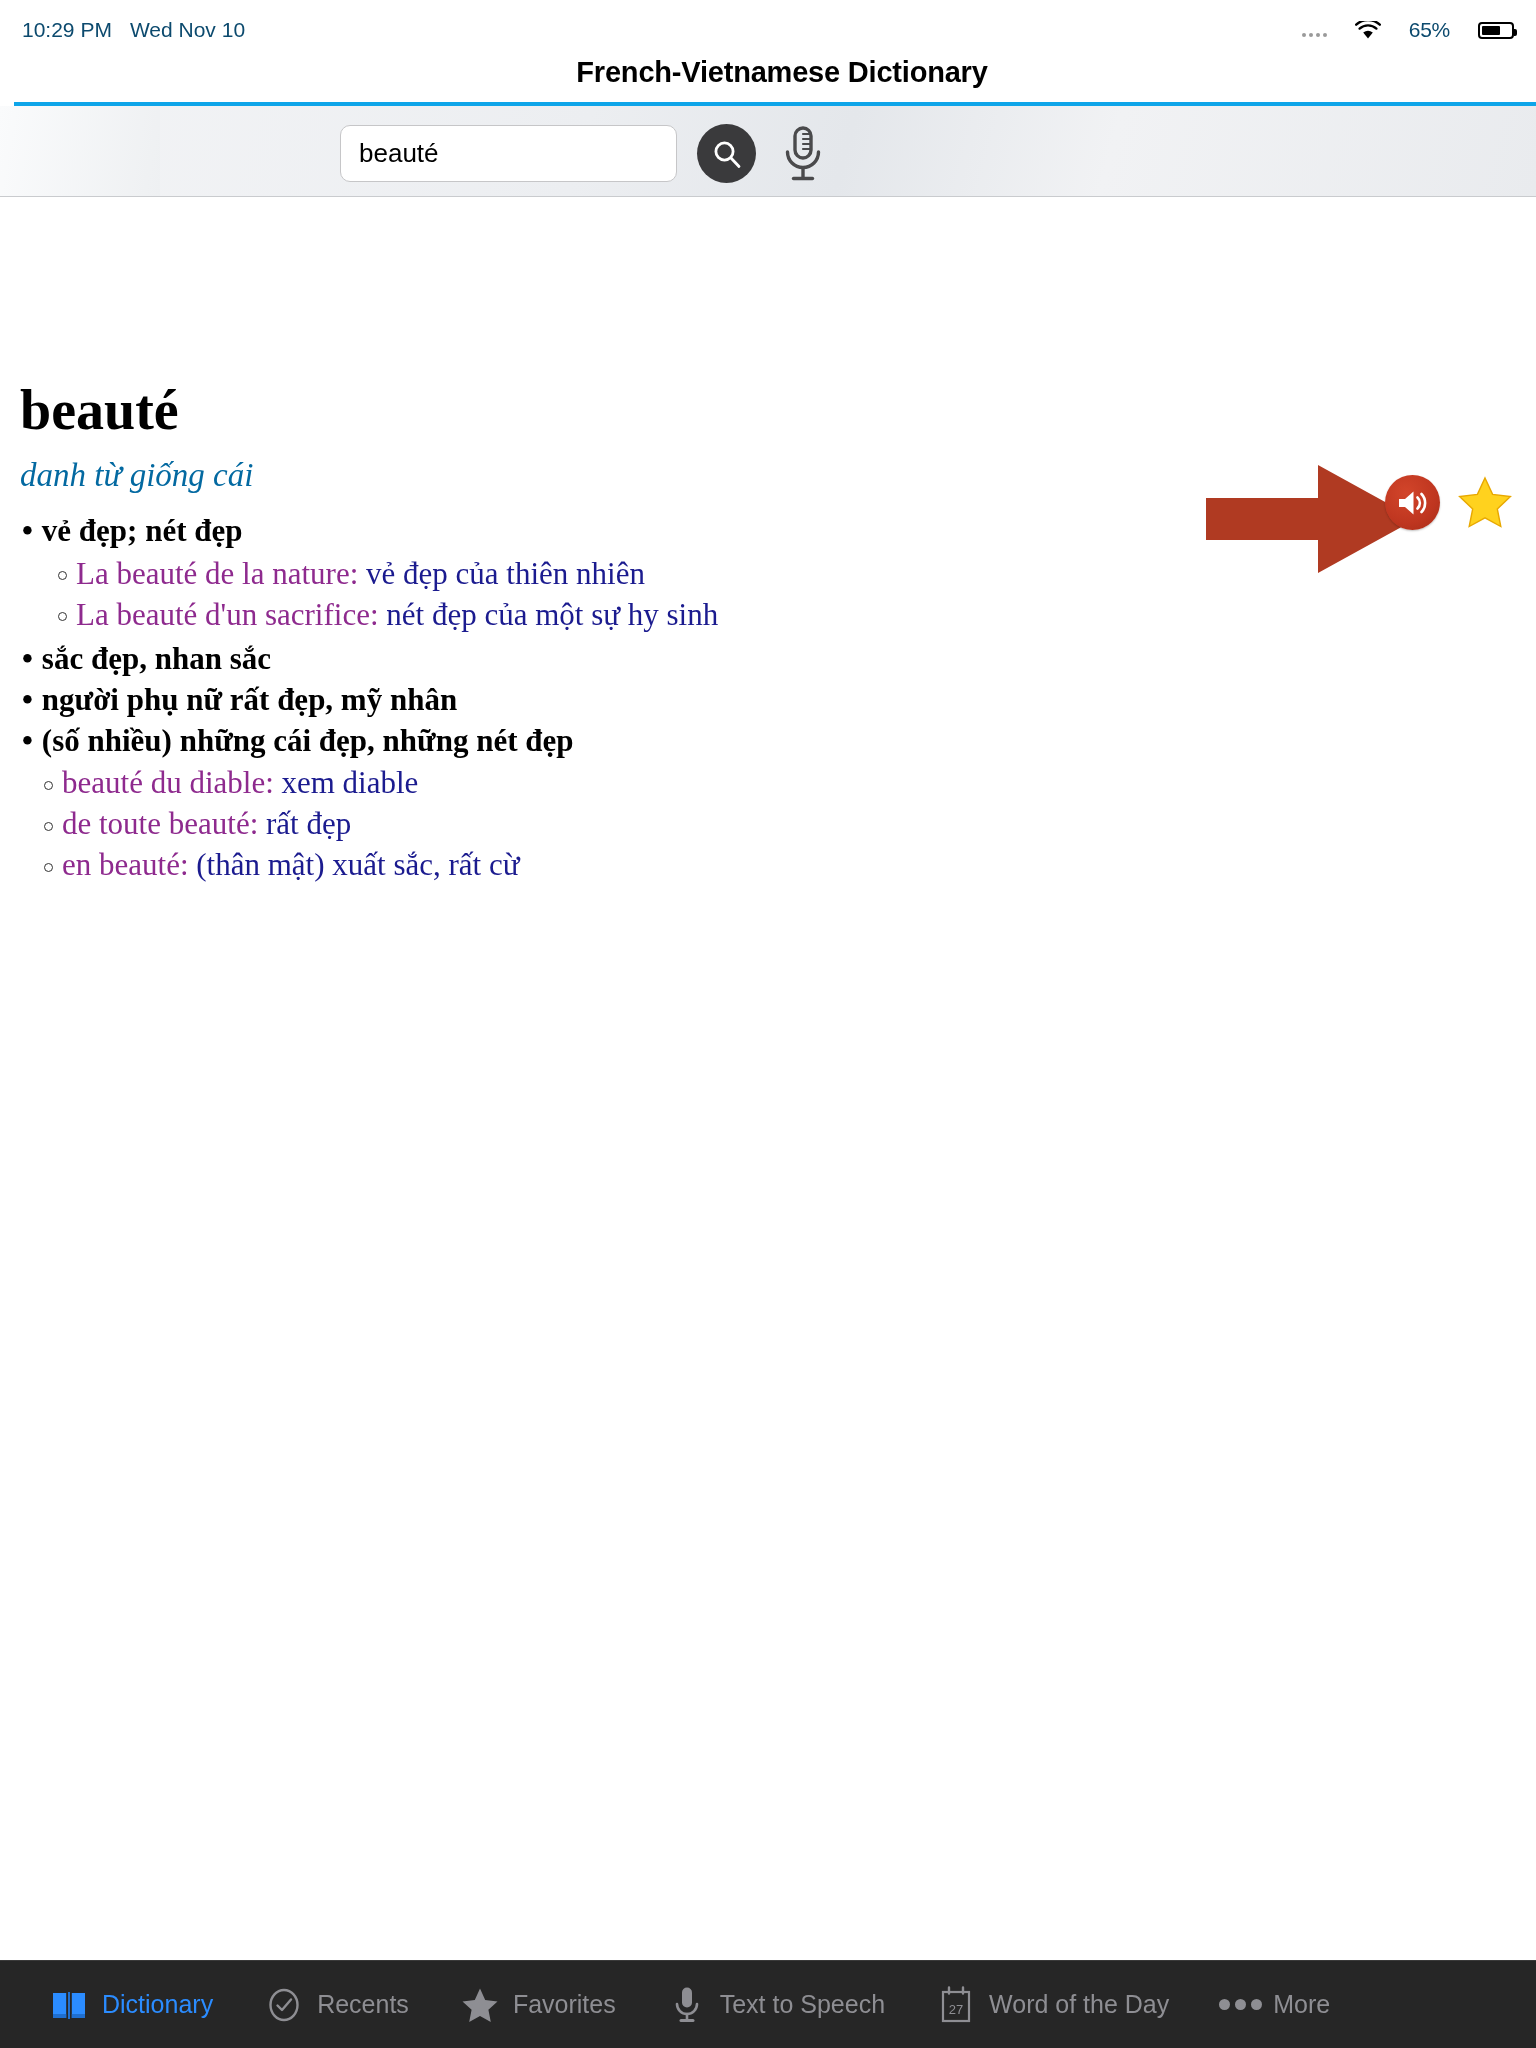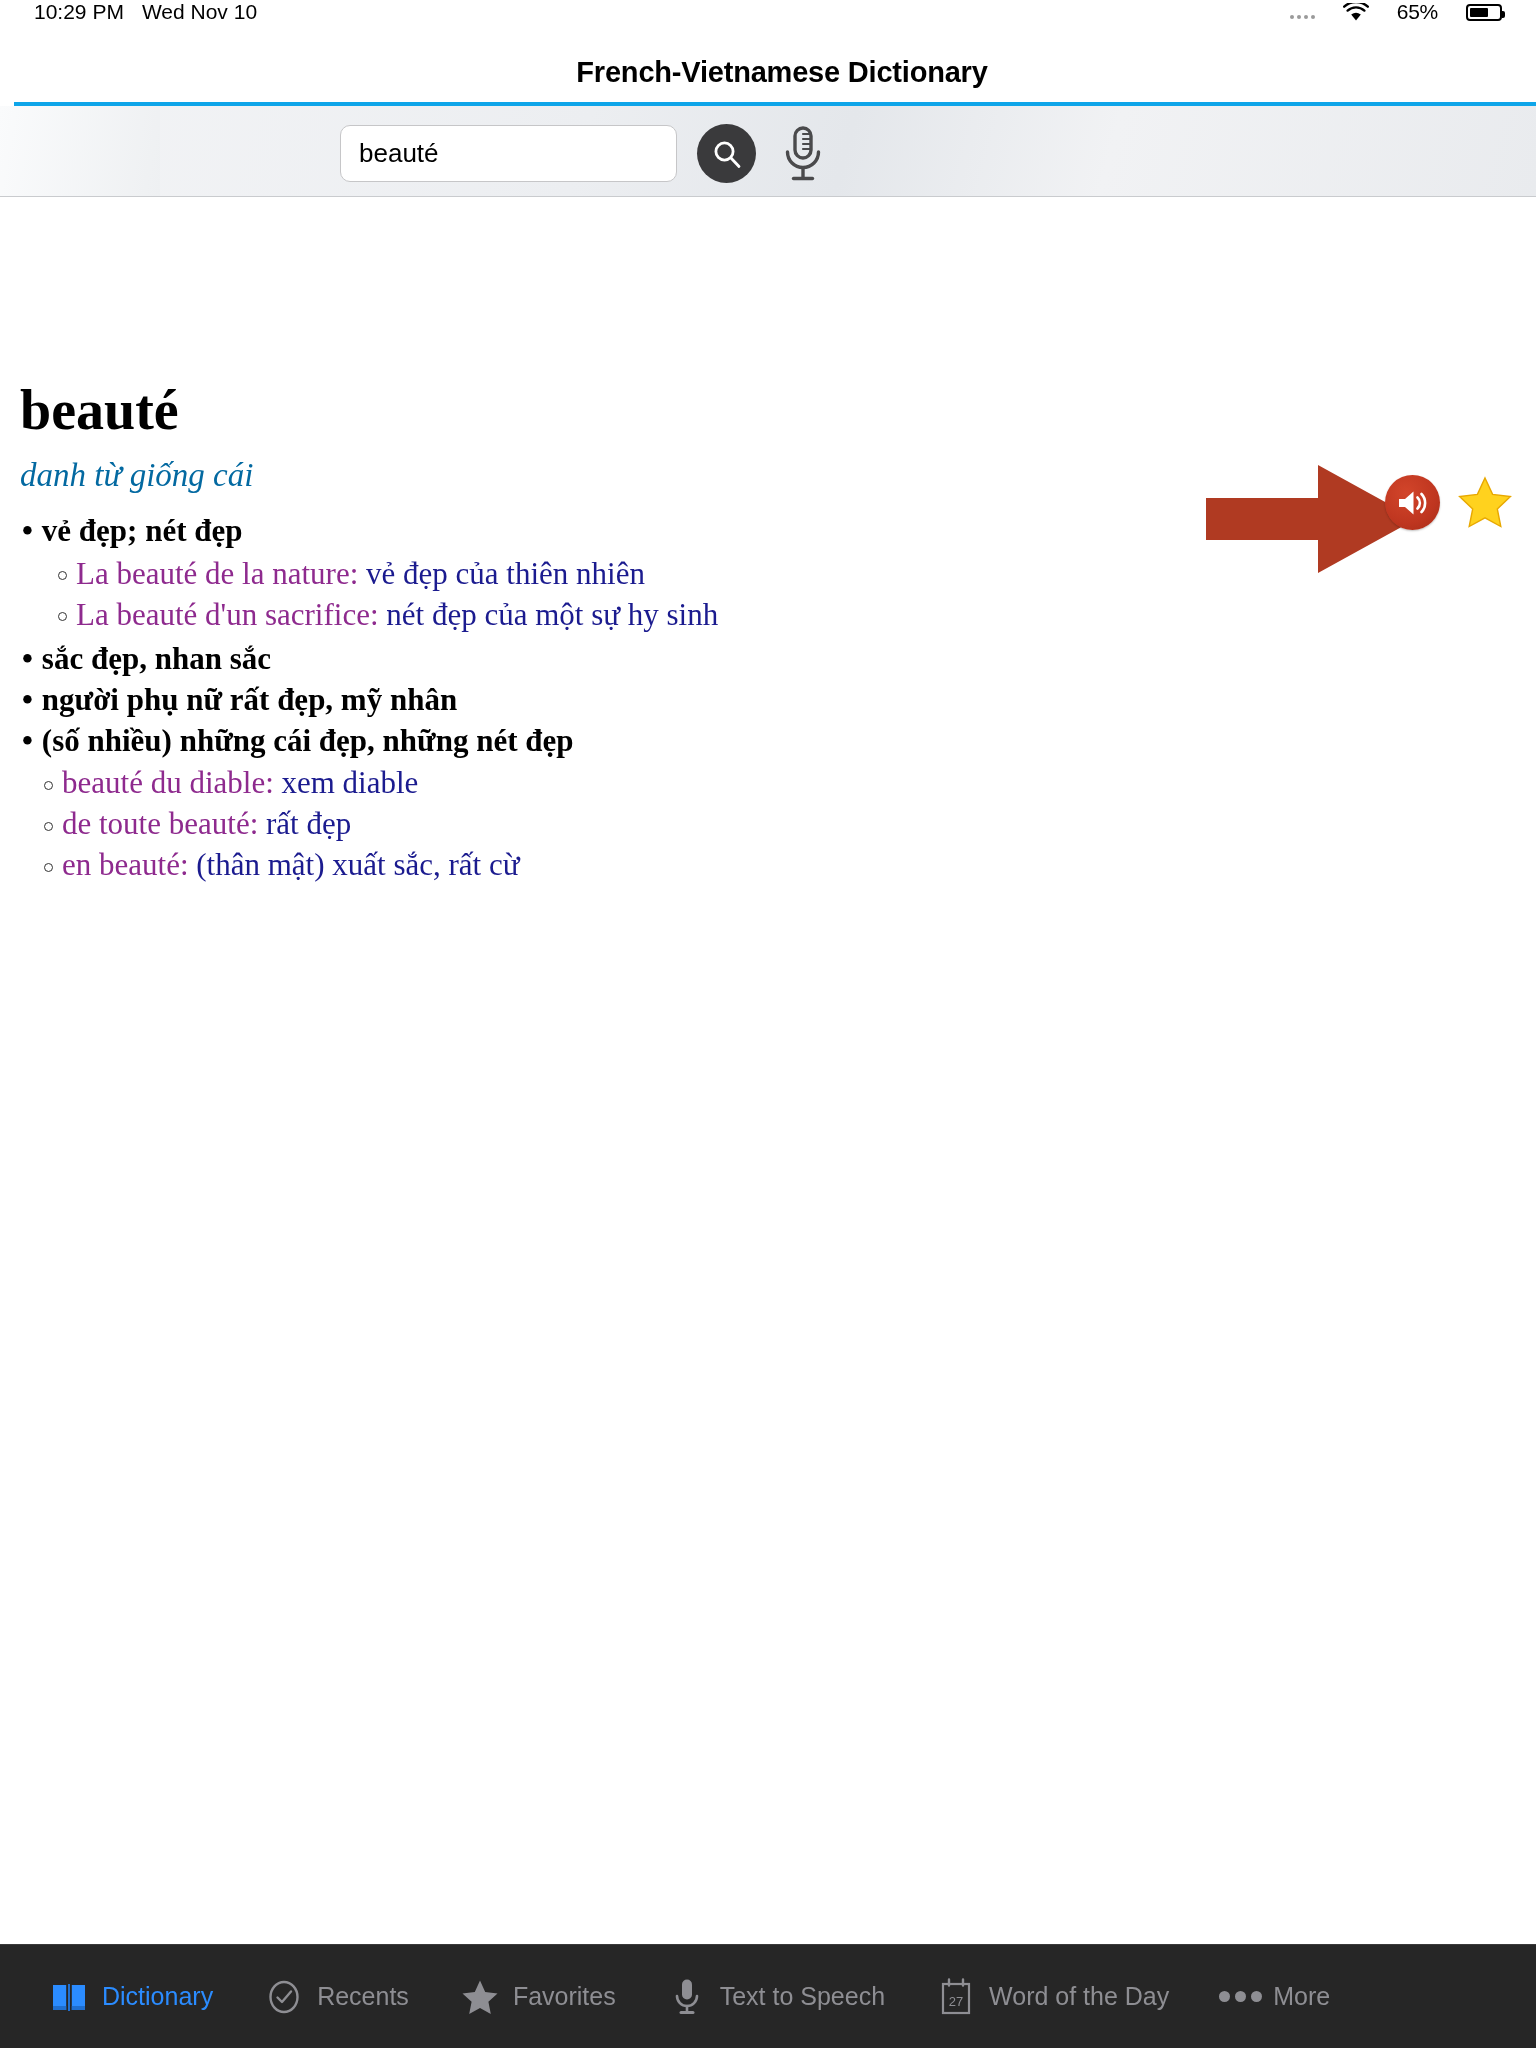--- a/index.html
+++ b/index.html
@@ -7,23 +7,23 @@
   body {
     font-family:"Liberation Sans", sans-serif;
     background:#ffffff;
     overflow:hidden;
     position:relative;
   }
 
   
   .statusbar {
     height:42px; width:100%;
-    display:flex; align-items:flex-start;
-    padding:0 34px;
-    font-size:21px; color:#000000;
+    display:flex; align-items:flex-end;
+    padding:0 22px;
+    font-size:21px; color:#0c4a6e;
     background:#ffffff;
   }
   .sb-left { display:flex; align-items:center; gap:18px; }
   .sb-right { margin-left:auto; display:flex; align-items:center; gap:28px; }
   .sb-dots { display:flex; align-items:flex-end; gap:3px; height:14px; }
   .sb-dots i { display:block; width:4px; height:4px; border-radius:50%; background:#9a9a9a; }
   .wifi { position:relative; width:26px; height:19px; }
   .wifi svg { display:block; }
   .batt-pct { font-size:21px; letter-spacing:-0.3px; }
   .batt {
@@ -147,21 +147,21 @@
   .ex-fr { color:#8e2a8e; }
   .ex-vi { color:#1b1b8f; }
 
   .group-examples { margin-top:3px; }
   .group-examples .example { padding-left:42px; }
   .group-examples .example .ring { left:24px; }
 
   
   .tabbar {
     position:absolute; left:0; bottom:0;
-    width:100%; height:104px;
+    width:100%; height:88px;
     background:#262626;
     border-top:1px solid #3a3a3a;
     display:flex; align-items:center;
     padding:0 24px;
   }
   .tab {
     display:flex; align-items:center; gap:14px;
     cursor:pointer; padding:0 26px;
     color:#8e8e93; font-size:25px;
   }

